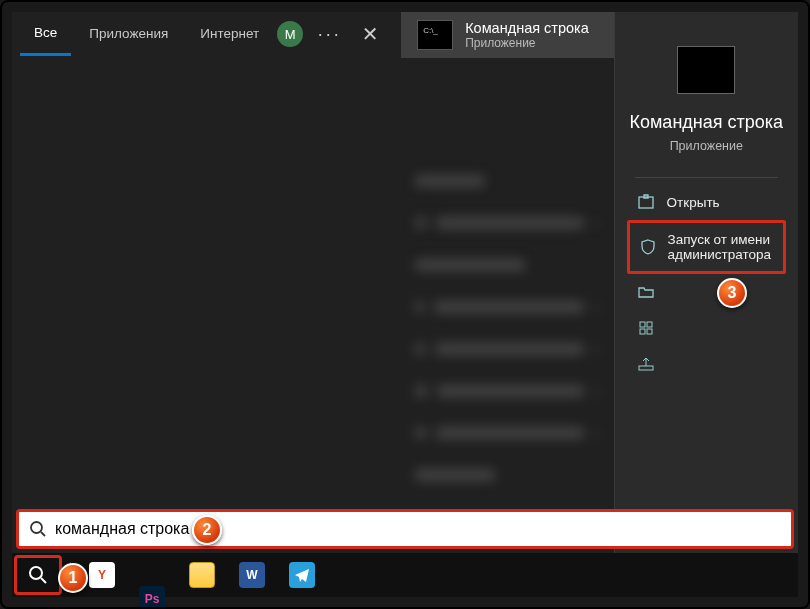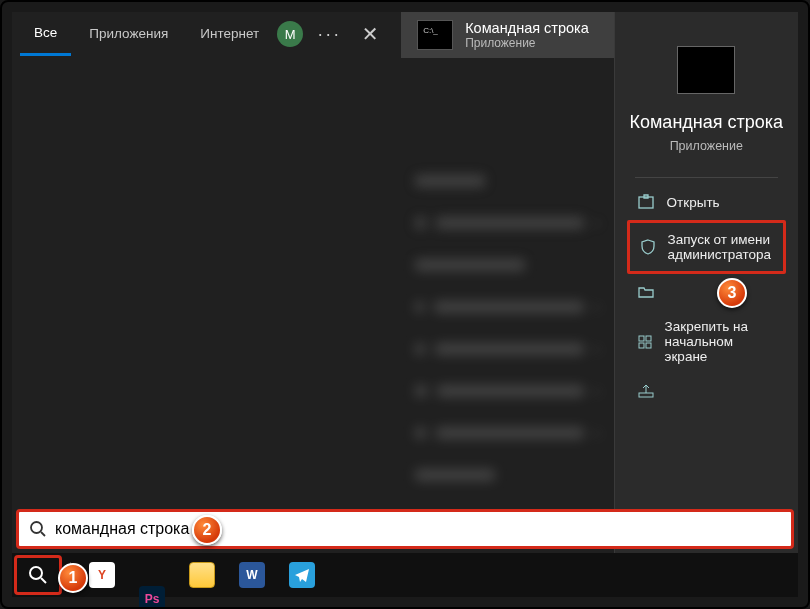--- a/index.html
+++ b/index.html
@@ -211,21 +211,20 @@
         </div>
         <div class="action">
           <span class="ico">
             <svg width="16" height="16" viewBox="0 0 16 16">
                 <rect x="2" y="2" width="5" height="5" fill="none" stroke="#9cc"></rect>
                 <rect x="9" y="2" width="5" height="5" fill="none" stroke="#9cc"></rect>
                 <rect x="2" y="9" width="5" height="5" fill="none" stroke="#9cc"></rect>
                 <rect x="9" y="9" width="5" height="5" fill="none" stroke="#9cc"></rect>
               </svg>
           </span>
-          <span>Закрепить на начальном экране</span>
         </div>
         <div class="action">
           <span class="ico">
             <svg width="16" height="16" viewBox="0 0 16 16">
                 <rect x="1" y="10" width="14" height="4" fill="none" stroke="#9cc"></rect>
                 <path d="M8 2v8" stroke="#9cc"></path>
                 <path d="M5 5l3-3 3 3" fill="none" stroke="#9cc"></path>
               </svg>
           </span>
         </div>

